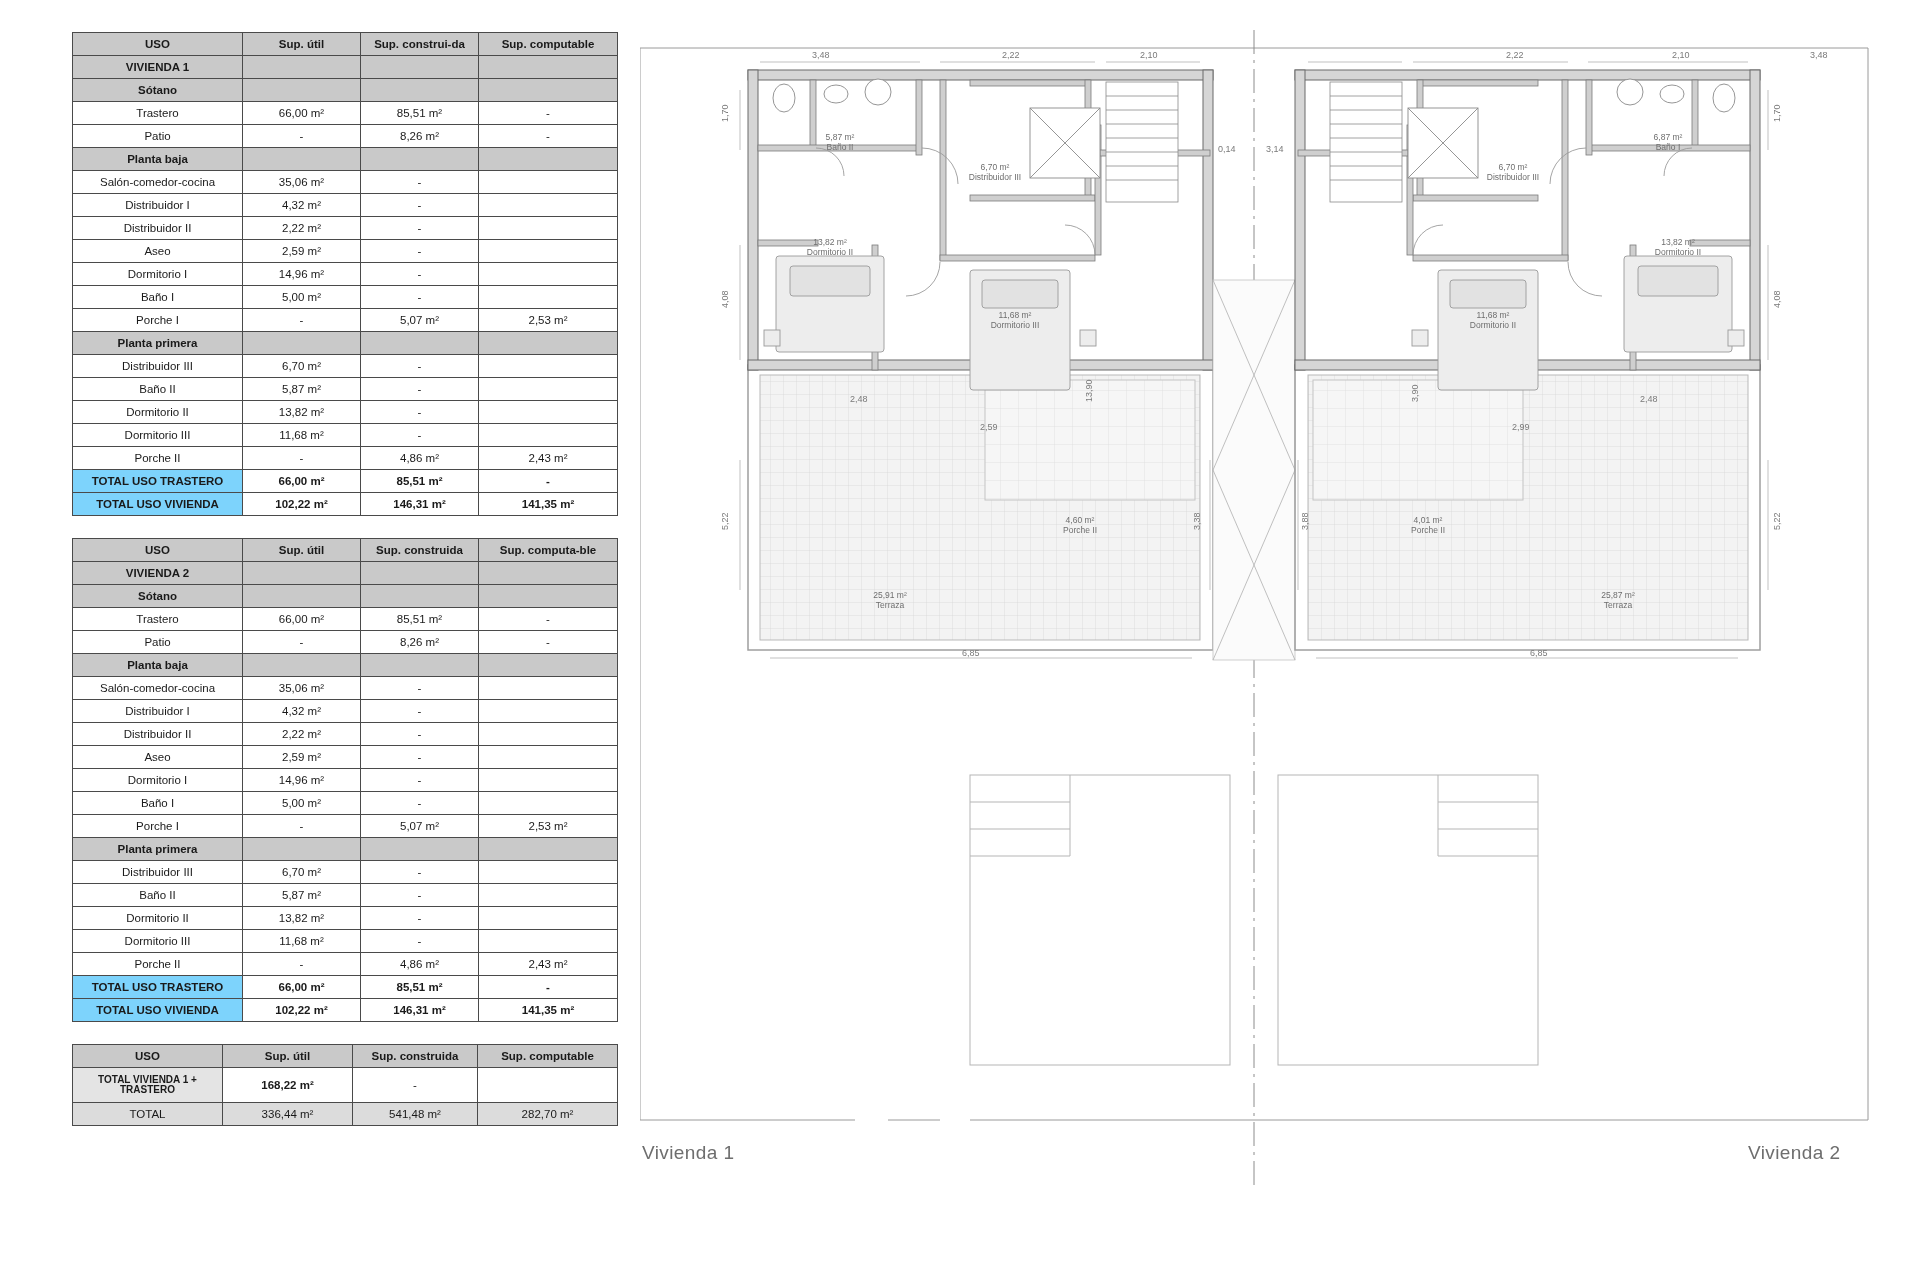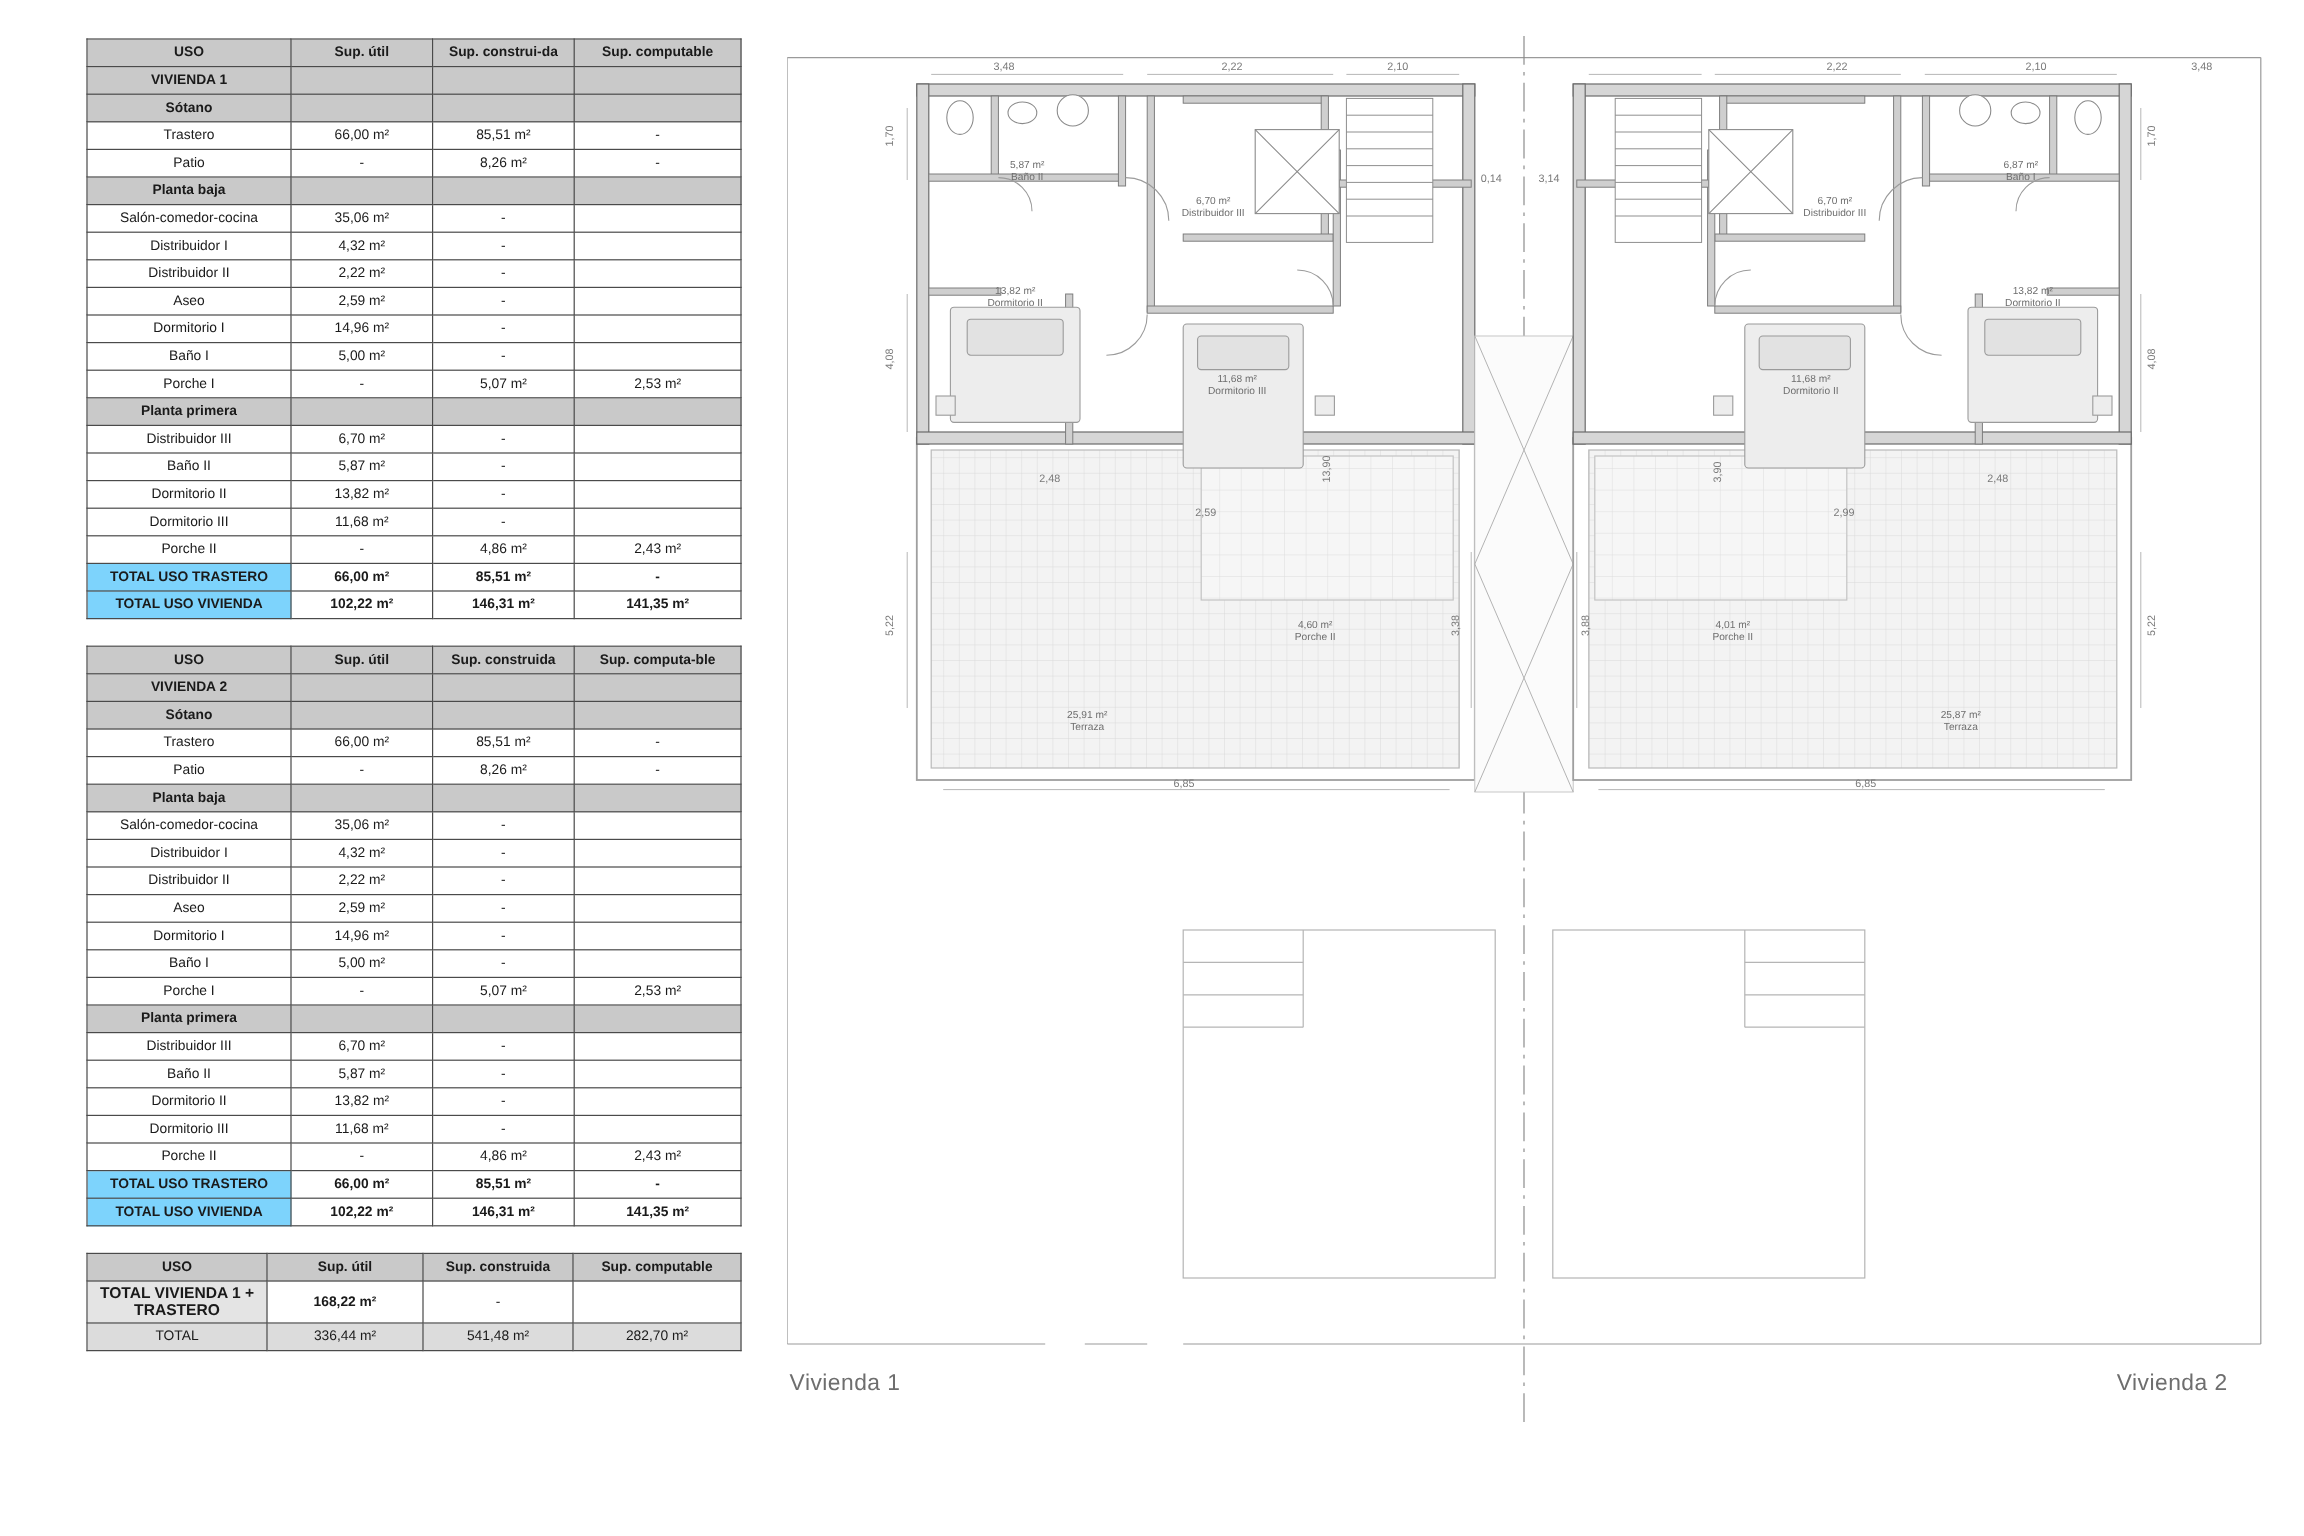--- a/index.html
+++ b/index.html
@@ -34,26 +34,26 @@
   .c2{width:118px;}
   .c3{width:139px;}
   .grp td{background:#c9c9c9;font-weight:bold;}
   .grp td.lbl{text-align:center;}
   .tot td{font-weight:bold;background:#ffffff;}
   .tot td.lbl{background:#7dd3fc;}
   .t3 .c0{width:150px;}
   .t3 .c1{width:130px;}
   .t3 .c2{width:125px;}
   .t3 .c3{width:140px;}
-  .t3 td.lbl{background:#e4e4e4;font-weight:bold;font-size:13px;}
+  .t3 td.lbl{background:#e4e4e4;font-weight:bold;font-size:10px;}
   .t3 td.val{font-weight:bold;margin-top:15px;}
   .t3 tr.totrow td{background:#dcdcdc;font-weight:normal;}
 
   
-  .plan{position:absolute;left:656px;top:30px;width:1230px;height:1090px;}
+  .plan{position:absolute;left:640px;top:30px;width:1230px;height:1090px;}
   .caption{
     position:absolute;font-size:19px;color:#6e6e6e;letter-spacing:.4px;
   }
   .cap1{left:2px;top:1112px;}
   .cap2{left:1108px;top:1112px;}
   svg{display:block;}
 </style>
 </head>
 <body>
 

